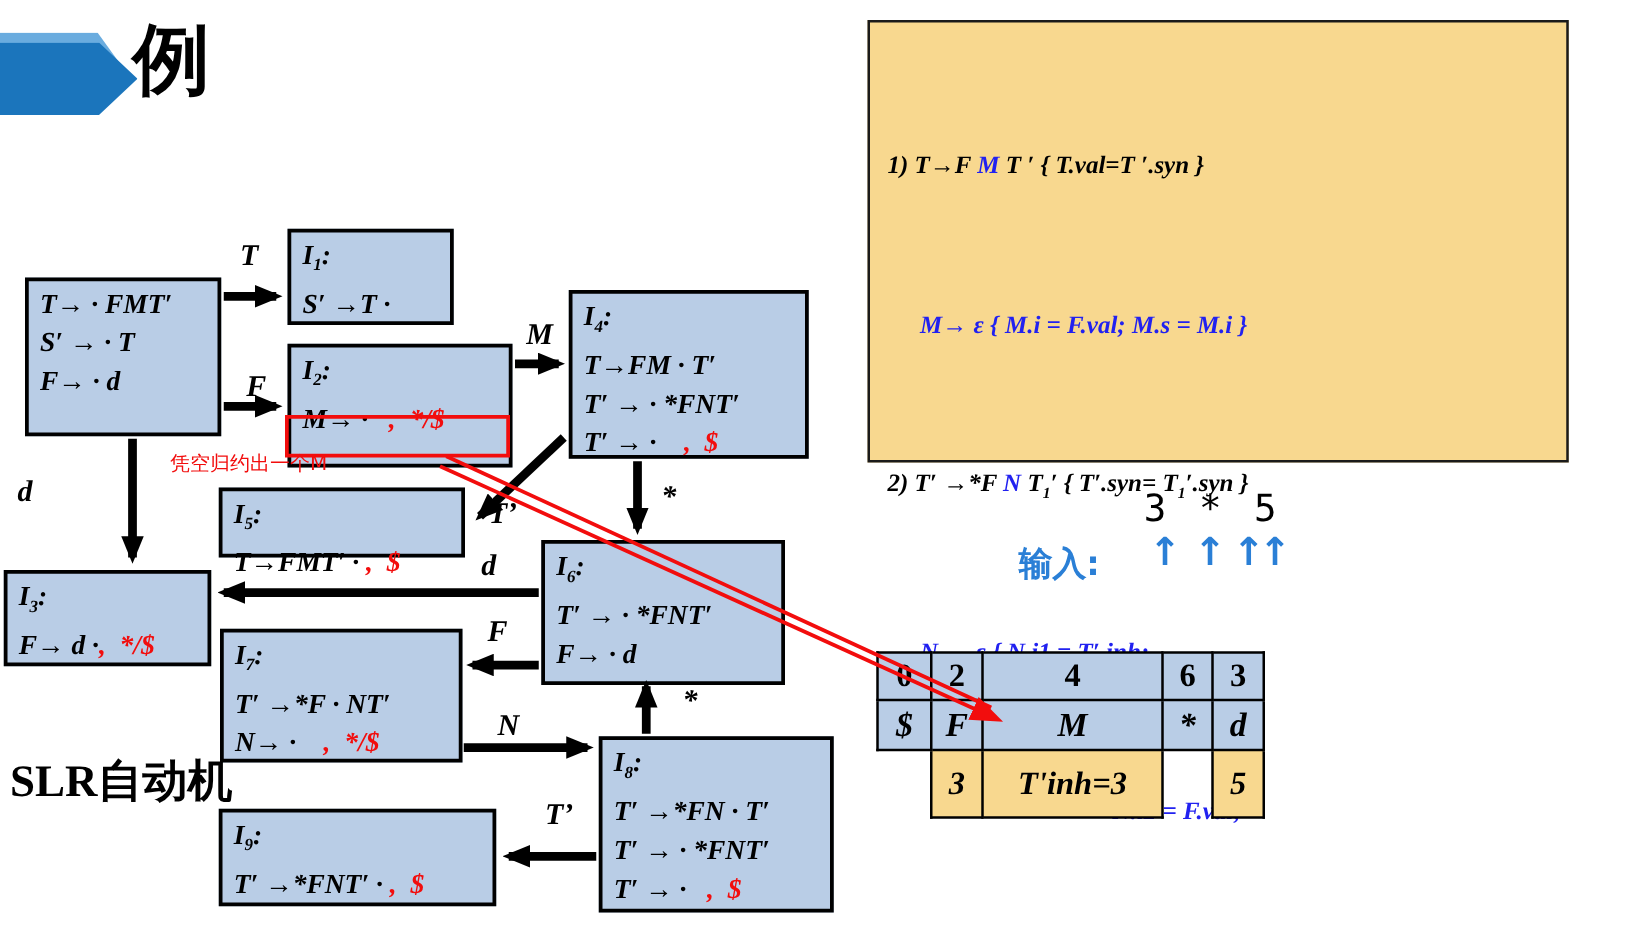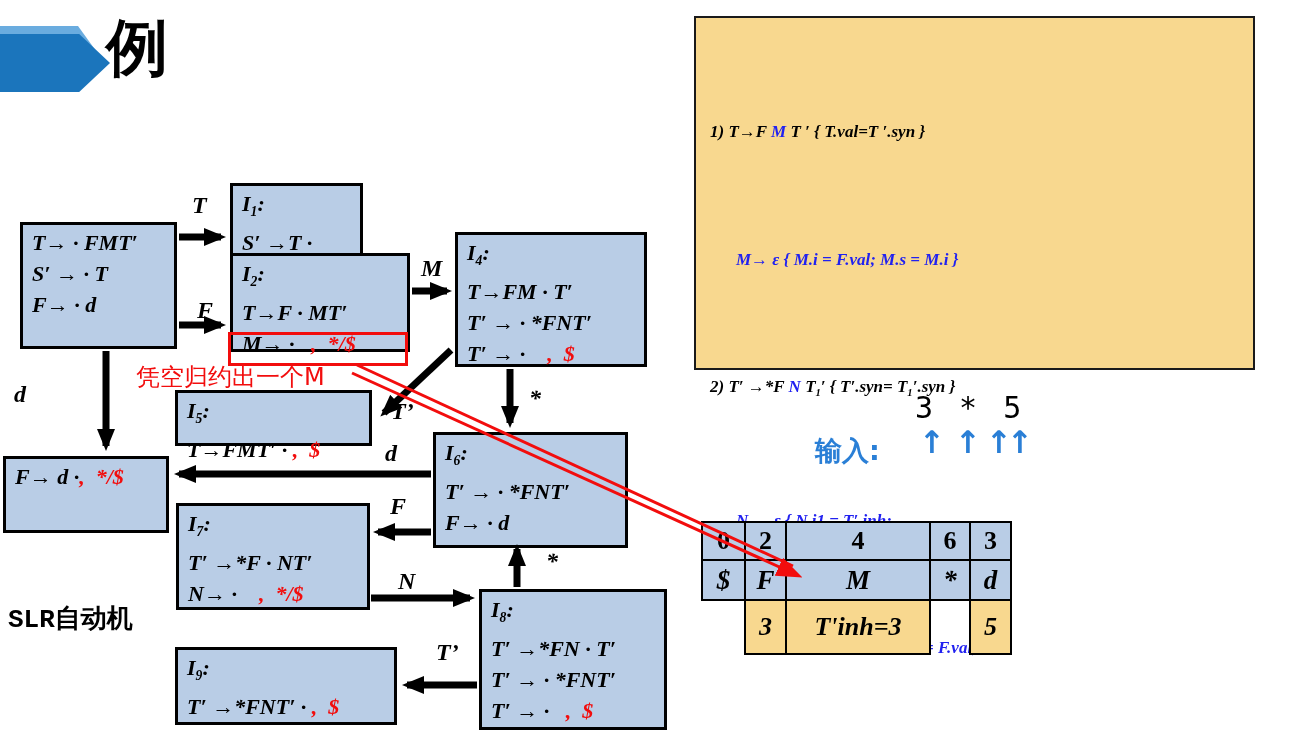--- a/index.html
+++ b/index.html
@@ -10,41 +10,41 @@
   .banner-light{position:absolute;left:0;top:26px;width:104px;height:36px;background:#6aacdf;
     clip-path:polygon(0 0,75% 0,100% 100%,0 100%);}
   .banner-dark{position:absolute;left:0;top:34px;width:110px;height:58px;background:#1b75bc;
     clip-path:polygon(0 0,72% 0,100% 50%,72% 100%,0 100%);}
   .page-title{position:absolute;left:106px;top:14px;font-family:"DejaVu Sans","Liberation Sans",sans-serif;
     font-size:62px;font-weight:bold;line-height:1.1;}
 
   
   .rules{position:absolute;left:694px;top:16px;width:561px;height:354px;background:#f8d88f;
     border:2.5px solid #1a1a1a;box-sizing:border-box;padding:8px 0 0 14px;
-    font-size:17px;line-height:42.5px;font-weight:bold;font-style:italic;white-space:pre;}
+    font-size:20px;line-height:42.5px;font-weight:bold;font-style:italic;white-space:pre;}
   .rules .blue{color:#2121f0;}
   .ind1{padding-left:26px;}
   .ind2{padding-left:180px;}
   sub{font-size:0.62em;}
 
   
   .state{position:absolute;background:#b9cde6;border:3px solid #000;box-sizing:border-box;
     padding:2px 9px 0 9px;font-size:22px;line-height:31px;font-weight:bold;font-style:italic;}
   .st-line{white-space:pre;}
   .red{color:#f20d0d;}
 
   
   .elabel{position:absolute;font-size:24px;font-weight:bold;font-style:italic;white-space:pre;}
 
   
-  .red-note{position:absolute;left:136px;top:361px;font-size:24px;color:#f20d0d;
+  .red-note{position:absolute;left:136px;top:361px;font-size:16px;color:#f20d0d;
     font-family:"DejaVu Sans","Liberation Sans",sans-serif;white-space:pre;}
   .red-frame{position:absolute;left:228px;top:332px;width:180px;height:34px;
     border:3px solid #f20d0d;box-sizing:border-box;z-index:40;}
-  .slr-label{position:absolute;left:8px;top:601px;font-size:26px;font-weight:bold;white-space:pre;font-family:Liberation Mono, monospace;}
+  .slr-label{position:absolute;left:8px;top:601px;font-size:36px;font-weight:bold;white-space:pre;}
 
   
   .input-label{position:absolute;left:815px;top:392px;font-size:27px;font-weight:bold;color:#2a7fd6;
     font-family:"DejaVu Sans","Liberation Sans",sans-serif;white-space:pre;margin-top:41px;}
   .input-value{position:absolute;left:915px;top:390px;font-size:30px;color:#000000;
     font-family:"DejaVu Sans Mono","Liberation Mono",monospace;letter-spacing:4px;white-space:pre;}
   .up-arrow{position:absolute;top:424px;font-size:31px;font-weight:bold;color:#2a7fd6;
     font-family:"DejaVu Sans",sans-serif;}
 
   
@@ -85,27 +85,27 @@
     <div class="st-line"><span>T→ · FMT′</span></div>
     <div class="st-line"><span>S′ → · T</span></div>
     <div class="st-line"><span>F→ · d</span></div>
   </div>
 
   <div class="state" style="left:230px;top:183px;width:133px;height:77px">
     <div class="st-line"><span>I</span><sub>1</sub><span>:</span></div>
     <div class="st-line"><span>S′ →T ·</span></div>
   </div>
 
-  <div class="state" style="left:230px;top:253px;width:180px;height:99px">
+  <div class="state" style="left:230px;top:275px;width:180px;height:99px">
     <div class="st-line"><span>I</span><sub>2</sub><span>:</span></div>
-    <div class="st-line"><span>T→F · MT′</span></div>
     <div class="st-line"><span>M→ ·</span><span class="red">   ,  */$</span></div>
   </div>
 
   <div class="state" style="left:3px;top:456px;width:166px;height:77px">
+    <div class="st-line"><span>I</span><sub>3</sub><span>:</span></div>
     <div class="st-line"><span>F→ d ·</span><span class="red">,  */$</span></div>
   </div>
 
   <div class="state" style="left:455px;top:232px;width:192px;height:135px">
     <div class="st-line"><span>I</span><sub>4</sub><span>:</span></div>
     <div class="st-line"><span>T→FM · T′</span></div>
     <div class="st-line"><span>T′ → · *FNT′</span></div>
     <div class="st-line"><span>T′ → ·</span><span class="red">    ,  $</span></div>
   </div>
 

